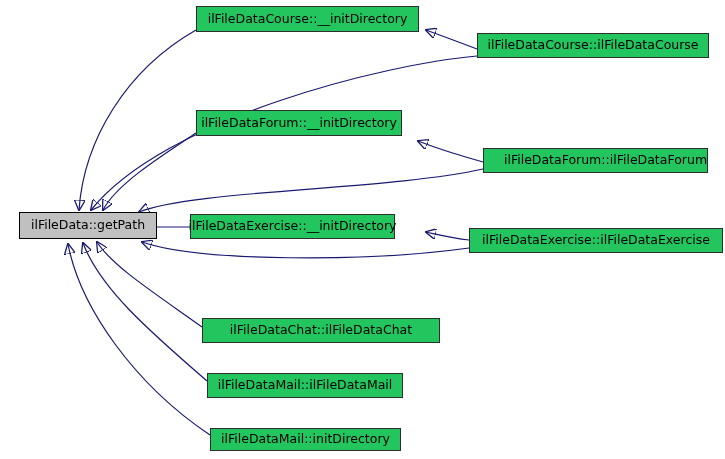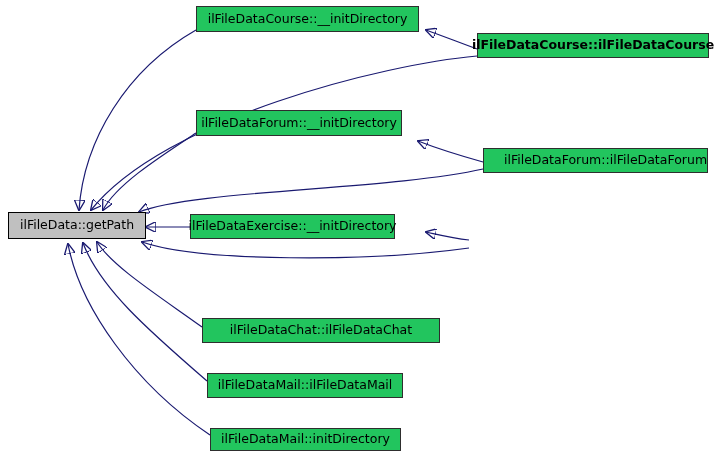--- a/index.html
+++ b/index.html
@@ -65,32 +65,33 @@
     <path marker-end="url(#arrow)" d="M483,162 C458,155 436,148 418,141"></path>
     <path marker-end="url(#arrow)" d="M483,169 C390,190 192,190 139,212"></path>
     <path marker-end="url(#arrow)" d="M190,227 L146,227"></path>
     <path marker-end="url(#arrow)" d="M469,240 C452,238 440,235 426,232"></path>
     <path marker-end="url(#arrow)" d="M469,248 C368,262 200,262 142,242"></path>
     <path marker-end="url(#arrow)" d="M202,327 C156,294 112,266 97,242"></path>
     <path marker-end="url(#arrow)" d="M207,381 C148,330 100,288 83,243"></path>
     <path marker-end="url(#arrow)" d="M210,435 C134,384 80,307 68,244"></path>
   </svg>
 
-  <div class="node current" style="left:8px; top:212px; width:138px; height:27px;">ilFileData::getPath</div>
+  <div class="node current" style="left:19px; top:212px; width:138px; height:27px;">ilFileData::getPath</div>
 
   <div class="node" style="left:196px; top:6px; width:223px; height:26px;">ilFileDataCourse::__initDirectory</div>
 
-  <div class="node" style="left:477px; top:33px; width:232px; height:25px;font-weight:bold;">ilFileDataCourse::ilFileDataCourse</div>
+  <div class="node" style="left:477px; top:33px; width:232px; height:25px;">ilFileDataCourse::ilFileDataCourse</div>
 
   <div class="node" style="left:196px; top:110px; width:206px; height:26px;">ilFileDataForum::__initDirectory</div>
 
   <div class="node" style="left:483px; top:148px; width:225px; height:25px;padding-left:20px;">ilFileDataForum::ilFileDataForum</div>
 
   <div class="node" style="left:190px; top:214px; width:205px; height:25px;">ilFileDataExercise::__initDirectory</div>
 
+  <div class="node" style="left:469px; top:228px; width:254px; height:25px;">ilFileDataExercise::ilFileDataExercise</div>
 
   <div class="node" style="left:202px; top:318px; width:238px; height:25px;">ilFileDataChat::ilFileDataChat</div>
 
   <div class="node" style="left:207px; top:373px; width:196px; height:25px;">ilFileDataMail::ilFileDataMail</div>
 
   <div class="node" style="left:210px; top:428px; width:191px; height:23px;">ilFileDataMail::initDirectory</div>
 
 </div>
 
 </body></html>

